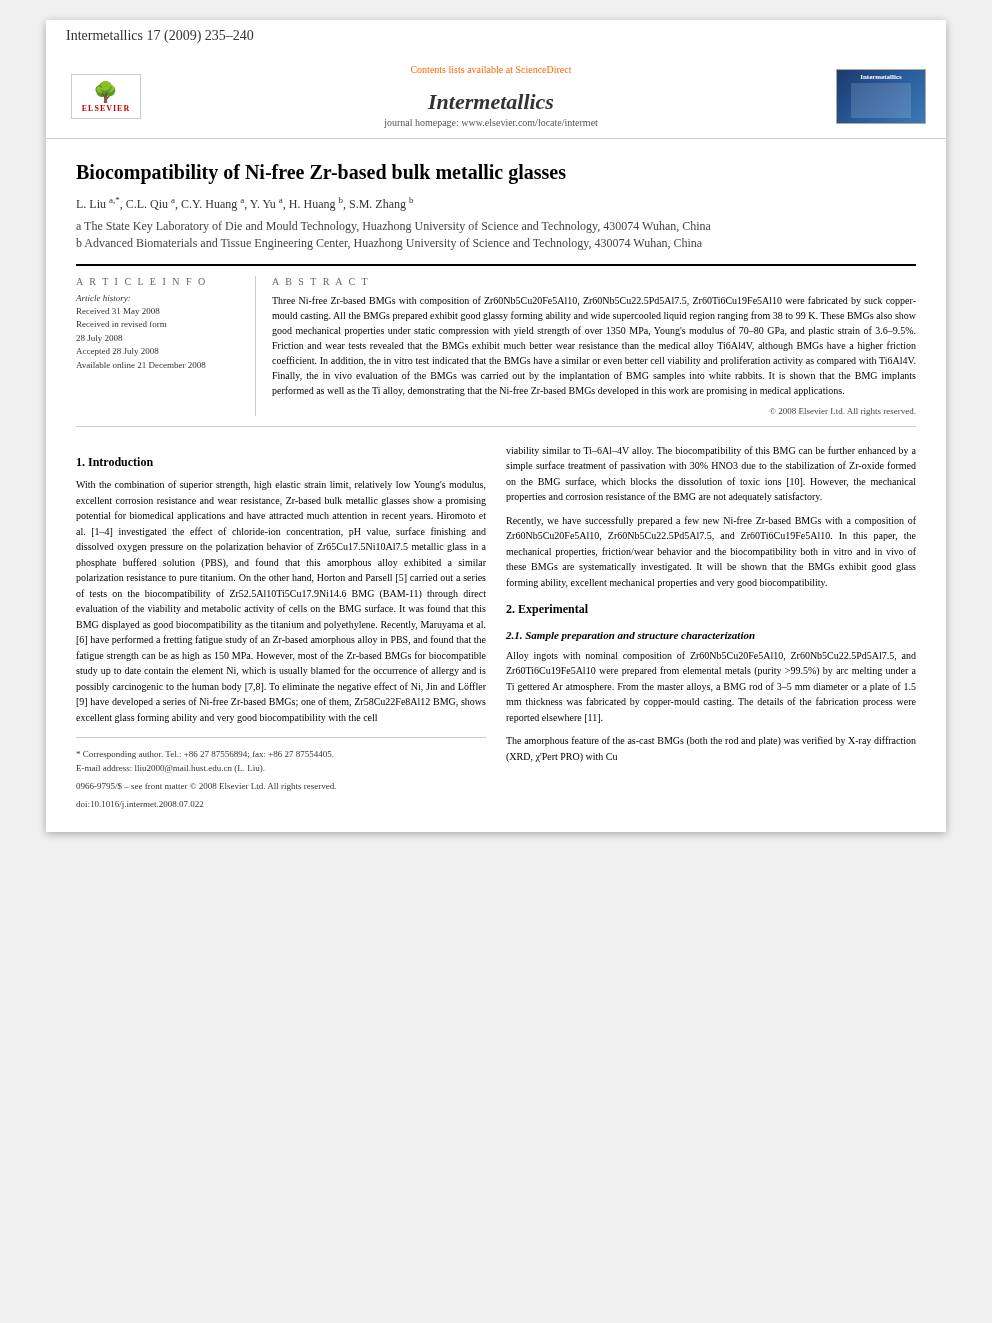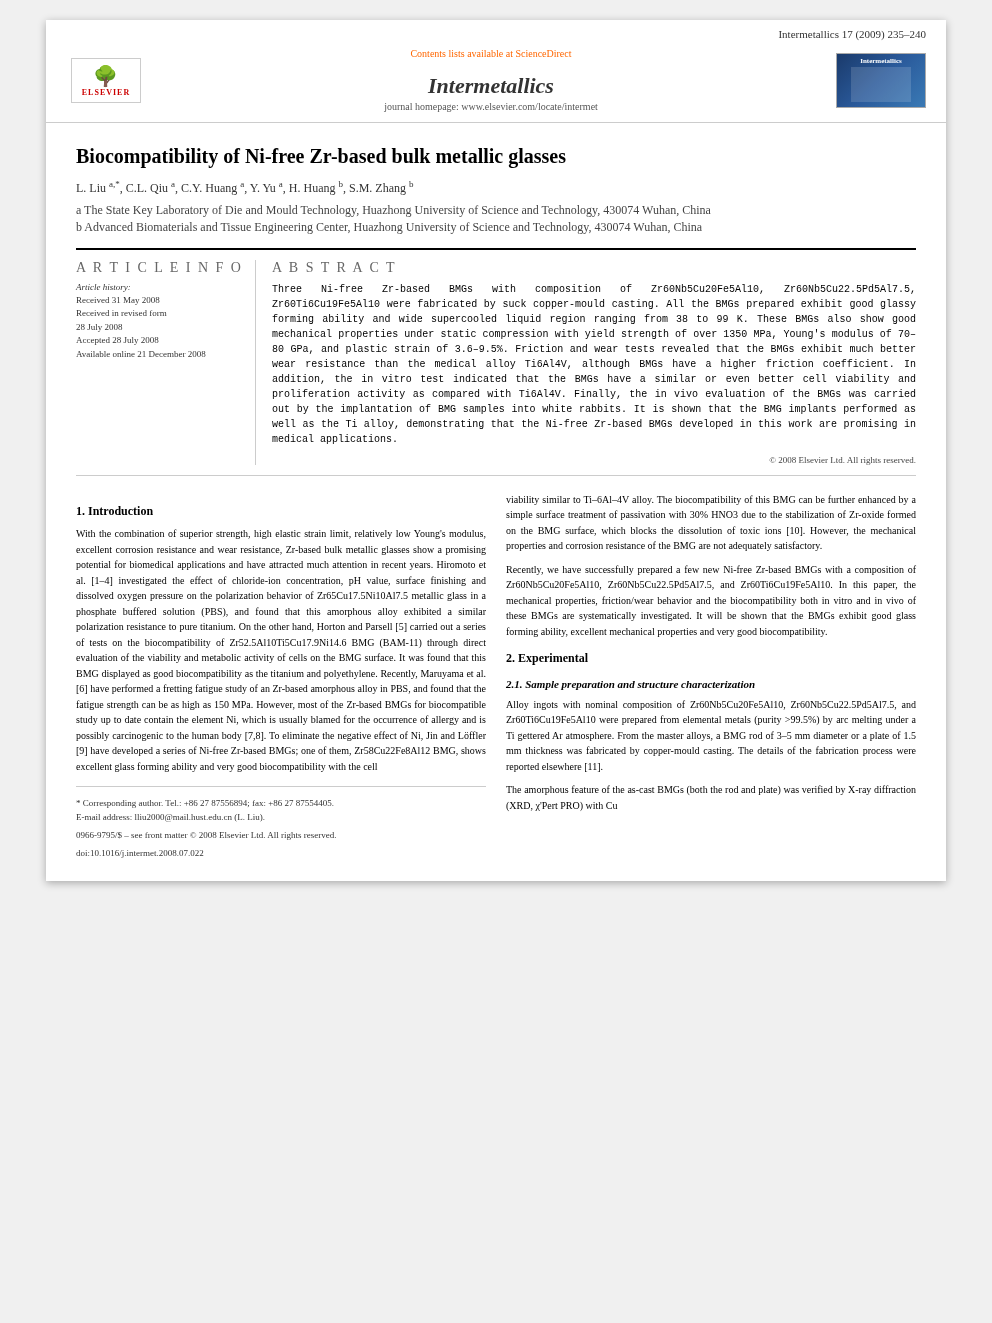--- a/index.html
+++ b/index.html
@@ -15,24 +15,24 @@
       background: #fff;
       padding: 0;
       box-shadow: 0 2px 8px rgba(0,0,0,0.3);
     }
     
     .journal-header {
       padding: 8px 20px 6px 20px;
       border-bottom: 1px solid #ccc;
     }
     .journal-meta-top {
-      text-align: right;
-      font-size: 11px;
-      color: #333;
-      margin-bottom: 4px;
+      text-align: left;
+      font-size: 14px;
+      color: #333;
+      margin-bottom: 16px;
     }
     .journal-banner {
       display: flex;
       align-items: center;
       justify-content: space-between;
       padding: 4px 0;
     }
     .elsevier-logo {
       width: 80px;
       height: 55px;
@@ -142,21 +142,21 @@
       margin-bottom: 16px;
     }
     .article-info {
       width: 180px;
       flex-shrink: 0;
       border-right: 1px solid #ccc;
       padding-right: 12px;
       font-size: 10px;
     }
     .section-header {
-      font-size: 14px;
+      font-size: 10px;
       letter-spacing: 2px;
       color: #666;
       margin-bottom: 6px;
       font-weight: normal;
     }
     .info-label {
       font-style: italic;
       font-size: 9px;
       color: #333;
       margin-bottom: 2px;
@@ -179,21 +179,20 @@
       line-height: 1.6;
     }
     .abstract-section {
       flex: 1;
     }
     .abstract-text {
       font-size: 10px;
       color: #000;
       line-height: 1.5;
       text-align: justify;
-      font-family: Liberation Mono, monospace;
     }
     .copyright-line {
       font-size: 9px;
       color: #444;
       text-align: right;
       margin-top: 8px;
     }
 
     
     .main-text {

